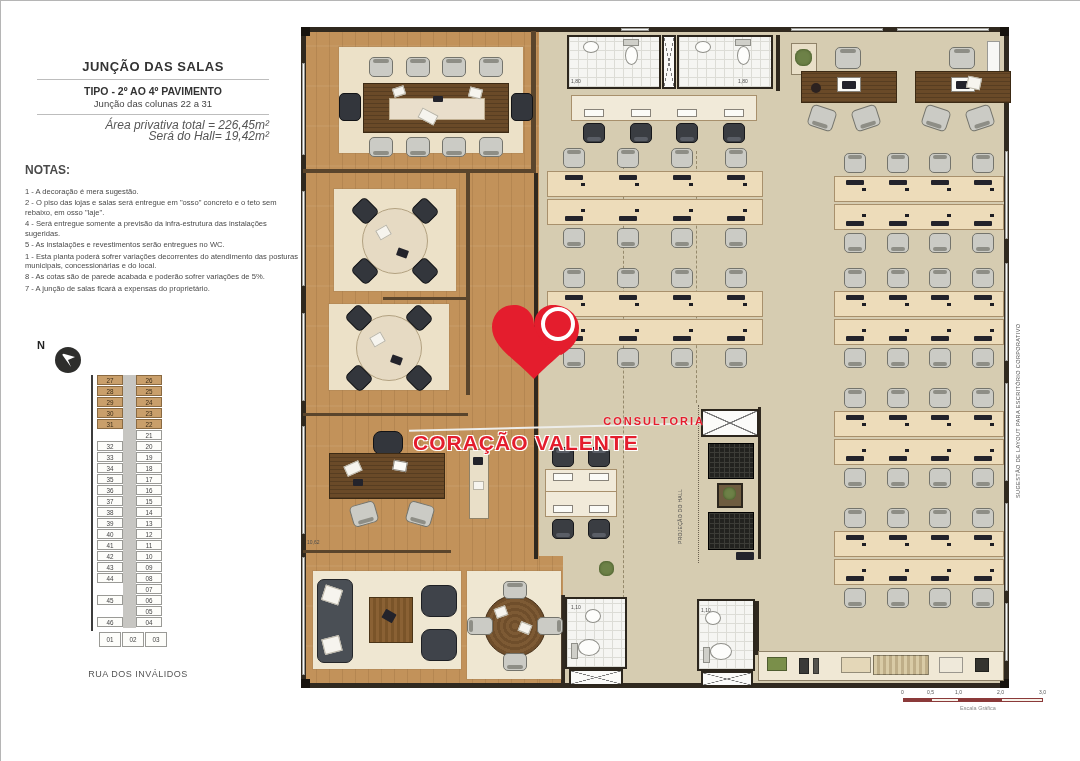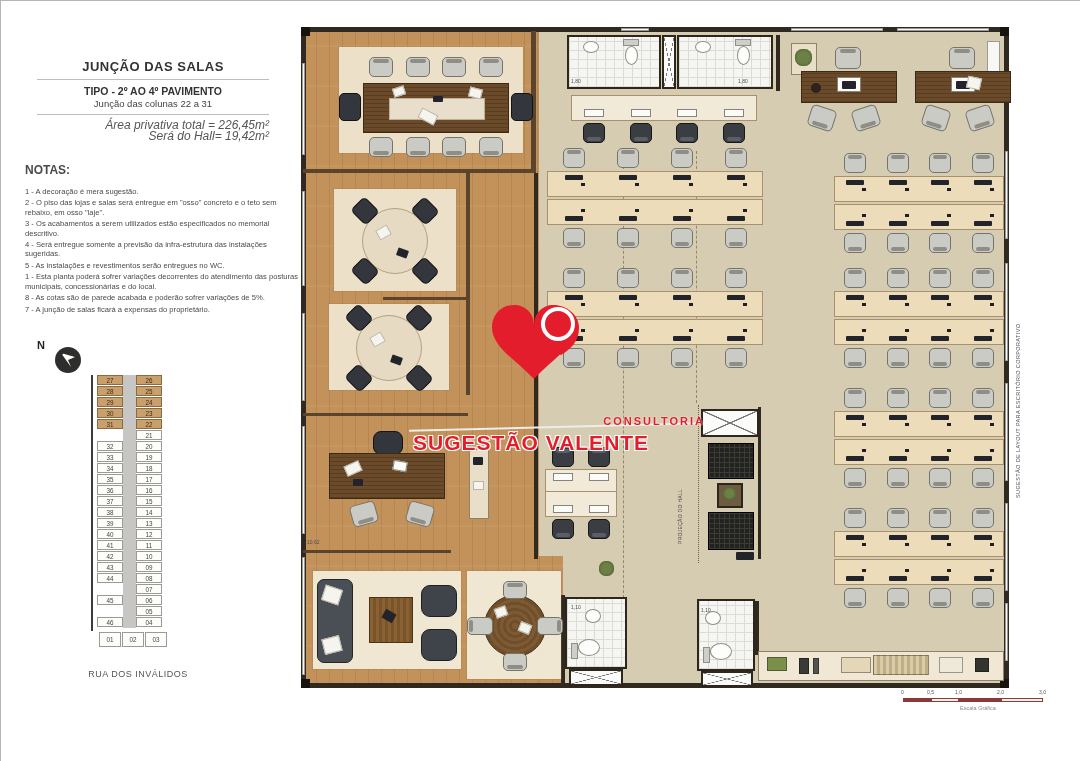--- a/index.html
+++ b/index.html
@@ -111,21 +111,20 @@
     <hr class="tb-rule">
     <div class="tb-area">Área privativa total = 226,45m²</div>
     <div class="tb-area">Será do Hall= 19,42m²</div>
   </div>
 
   <div class="abs" id="notes">
     <div id="notes-heading">NOTAS:</div>
     <div id="notes-list">
         <div class="note">1 - A decoração é mera sugestão.</div>
         <div class="note">2 - O piso das lojas e salas será entregue em "osso" concreto e o teto sem rebaixo, em osso "laje".</div>
-        <div class="note">3 - Os acabamentos a serem utilizados estão especificados no memorial descritivo.</div>
         <div class="note">4 - Será entregue somente a previsão da infra-estrutura das instalações sugeridas.</div>
         <div class="note">5 - As instalações e revestimentos serão entregues no WC.</div>
         <div class="note">1 - Esta planta poderá sofrer variações decorrentes do atendimento das posturas municipais, concessionárias e do local.</div>
         <div class="note">8 - As cotas são de parede acabada e poderão sofrer variações de 5%.</div>
         <div class="note">7 - A junção de salas ficará a expensas do proprietário.</div>
       </div>
   </div>
 
   <div class="abs" id="north">
     <span id="north-n">N</span>
@@ -595,21 +594,21 @@
 
   <div class="abs" id="logo-heart">
     <svg width="100" height="96" viewBox="0 0 100 96">
       <path d="M47 28 C47 16 38 8 27 8 C13 8 5 19 5 30 C5 50 28 62 47 82 C60 68 72 60 80 50 C70 52 58 46 54 36 C51 32 47 30 47 28 Z" fill="#e41d2d"></path>
       <path d="M47 28 C47 16 56 8 66 8 C80 8 92 18 92 31 C92 44 84 52 74 58 C60 52 50 40 47 28 Z" fill="#e41d2d"></path>
       <circle cx="71" cy="27" r="15" fill="#e41d2d" stroke="#ffffff" stroke-width="4"></circle>
     </svg>
   </div>
   <div class="abs" id="logo-line"></div>
   <div class="abs" id="logo-small" style="color: rgb(228, 29, 45);">CONSULTORIA</div>
-  <div class="abs" id="logo-tag" style="color: rgb(228, 29, 45);">SUGESTÃO VALENTE</div>
+  <div class="abs" id="logo-tag" style="color: rgb(228, 29, 45);">CORAÇÃO VALENTE</div>
 
   <div class="abs vtext" id="sidelabel">SUGESTÃO DE LAYOUT PARA ESCRITÓRIO CORPORATIVO</div>
   <div class="abs vtext" id="halllabel">PROJEÇÃO DO HALL</div>
   <div class="abs" id="scalebar">
     <div id="sc-caption">Escala Gráfica</div>
   <div class="sc-seg" style="left: 0px; width: 28px; background: rgb(139, 58, 58); border: 0.5px solid rgb(139, 58, 58);"></div>
       <div class="sc-seg" style="left: 28px; width: 28px; background: rgb(247, 243, 234); border: 0.5px solid rgb(139, 58, 58);"></div>
       <div class="sc-seg" style="left: 56px; width: 42px; background: rgb(139, 58, 58); border: 0.5px solid rgb(139, 58, 58);"></div>
       <div class="sc-seg" style="left: 98px; width: 42px; background: rgb(247, 243, 234); border: 0.5px solid rgb(139, 58, 58);"></div>
       <div class="sc-tick" style="left: -2px;">0</div>

